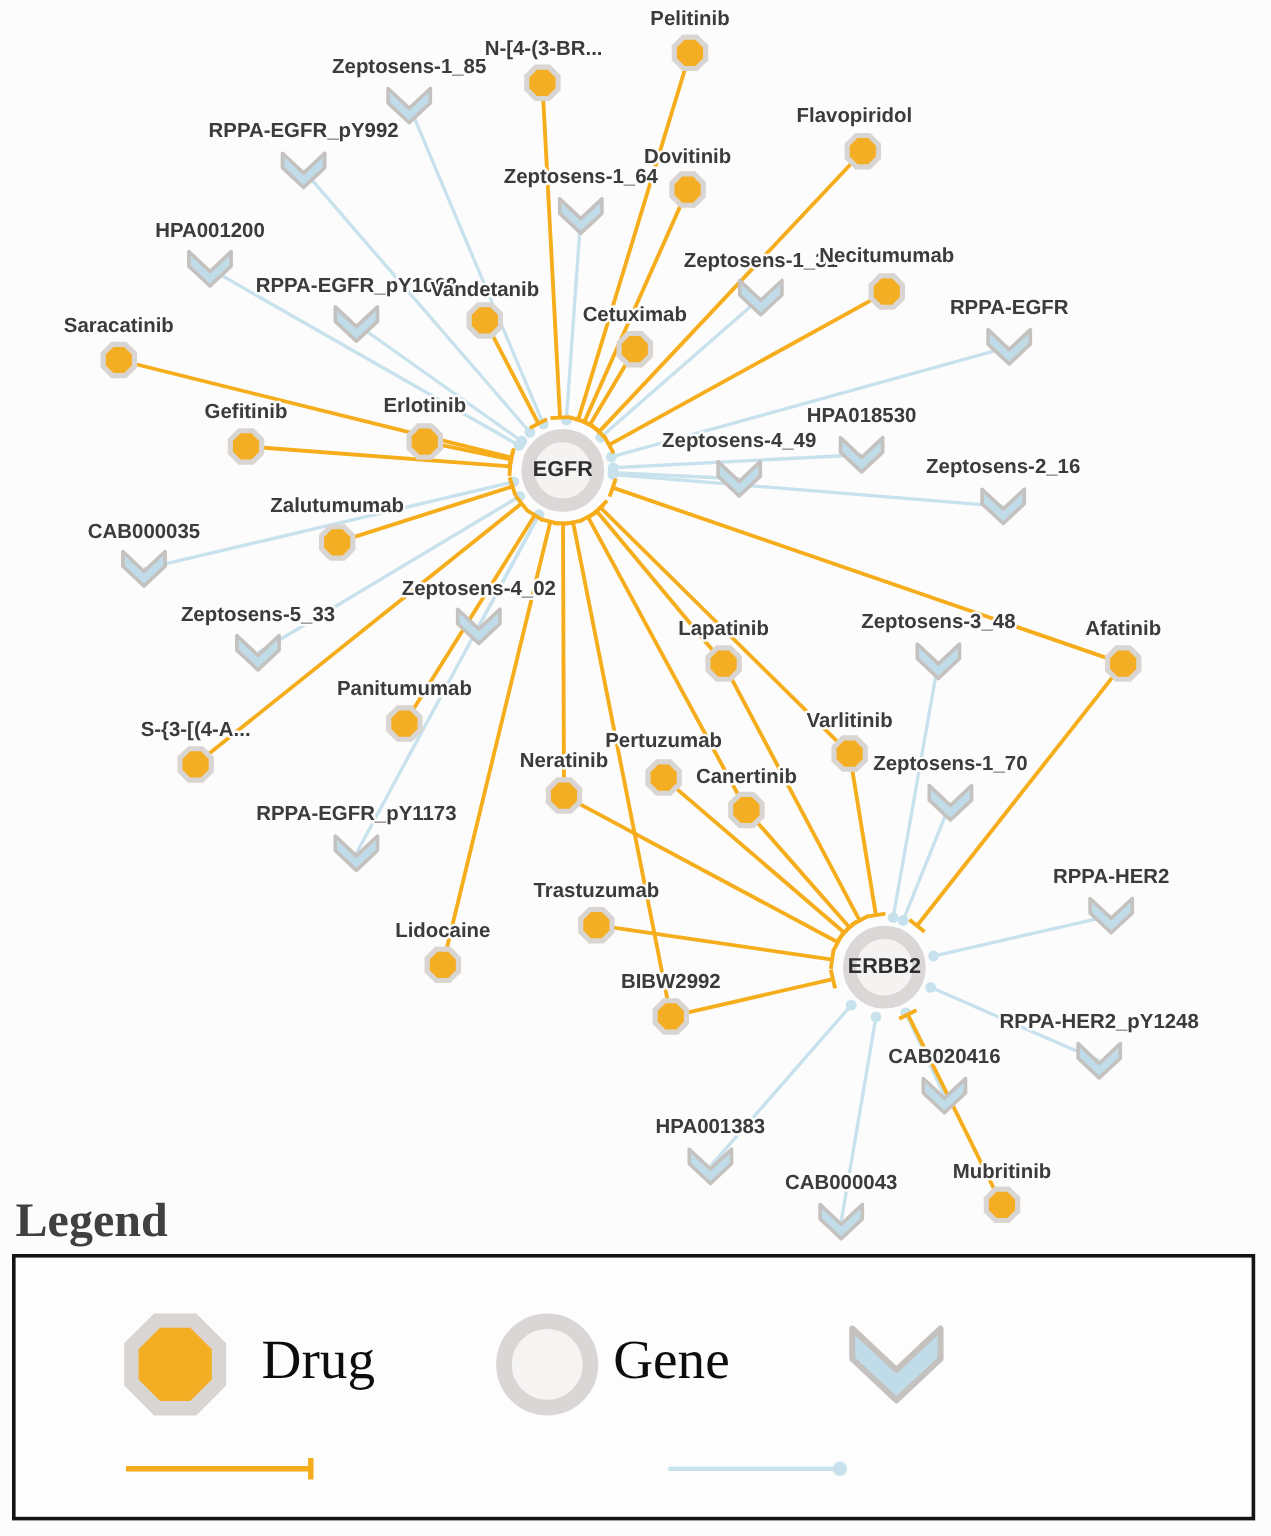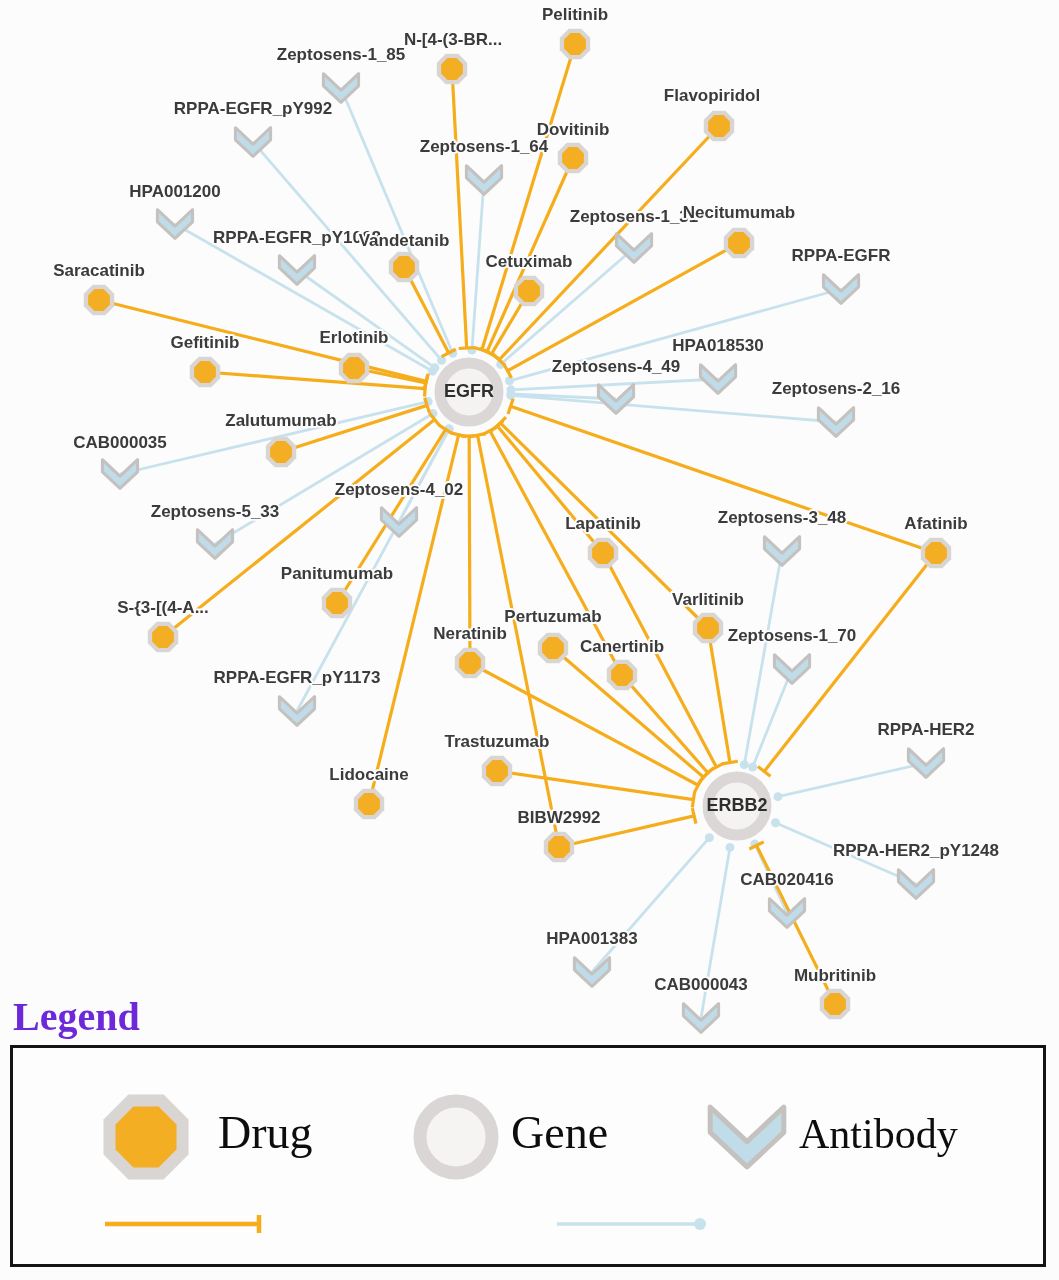--- a/index.html
+++ b/index.html
@@ -2,21 +2,21 @@
 <html><head>
 <meta charset="utf-8">
 <style>
   html,body{margin:0;padding:0;}
   body{width:1059px;height:1280px;position:relative;background:#fcfcfc;overflow:hidden;}
   #stage{position:absolute;left:0;top:0;width:1059px;height:1280px;}
   svg text{user-select:none;}
   .nlabel{font:700 17px "Liberation Sans",sans-serif;fill:#3b3b3b;text-anchor:middle;
           dominant-baseline:middle;paint-order:stroke;stroke:#fcfcfc;stroke-width:4px;stroke-linejoin:round;}
   .glabel{font:700 18px "Liberation Sans",sans-serif;fill:#2e2e2e;text-anchor:middle;dominant-baseline:middle;}
-  .legend-title{position:absolute;left:13px;top:993px;font:700 40px "Liberation Serif",serif;color:#6d28d9;}
+  .legend-title{position:absolute;left:13px;top:993px;font:700 40px "Liberation Serif",serif;color:#404040;}
   .legend-box{position:absolute;left:10px;top:1045px;width:1030px;height:216px;border:3px solid #141414;background:#fdfdfd;}
   .legend-box .abs{position:absolute;}
   .legend-label{position:absolute;font-family:"Liberation Serif",serif;color:#0d0d0d;white-space:nowrap;}
   .ll-big{font-size:46px;}
   .ll-mid{font-size:42px;}
   .ll-small{font-size:34px;}
 </style>
 </head>
 <body>
 
@@ -350,21 +350,20 @@
     <span class="legend-label ll-big" style="left:205px;top:58px;">Drug</span>
 
     <svg class="abs" style="left:393px;top:39px;" width="100" height="100" viewBox="0 0 100 100">
       <circle cx="50" cy="50" r="36" fill="#F5F4F3" stroke="#DAD6D5" stroke-width="13"></circle>
     </svg>
     <span class="legend-label ll-big" style="left:498px;top:58px;">Gene</span>
 
     <svg class="abs" style="left:684px;top:39px;" width="100" height="100" viewBox="0 0 100 100">
       <path d="M13.2 20.1 L50 54.6 L86.8 20.1 L86.8 45.4 L50 79.9 L13.2 45.4 Z" fill="#BFDCE8" stroke="#C4C1BF" stroke-width="5" stroke-linejoin="round"></path>
     </svg>
-    <span class="legend-label ll-mid" style="left:786px;top:62px;">Antibody</span>
 
     <svg class="abs" style="left:88px;top:163px;" width="175" height="26" viewBox="0 0 175 26">
       <line x1="4" y1="13" x2="158" y2="13" stroke="#F6AD1B" stroke-width="4.5"></line>
       <line x1="158" y1="4" x2="158" y2="22" stroke="#F6AD1B" stroke-width="4.5"></line>
     </svg>
 
     <svg class="abs" style="left:540px;top:163px;" width="160" height="26" viewBox="0 0 160 26">
       <line x1="4" y1="13" x2="142" y2="13" stroke="#C8E2ED" stroke-width="3.5"></line>
       <circle cx="147" cy="13" r="6" fill="#C8E2ED"></circle>
     </svg>

